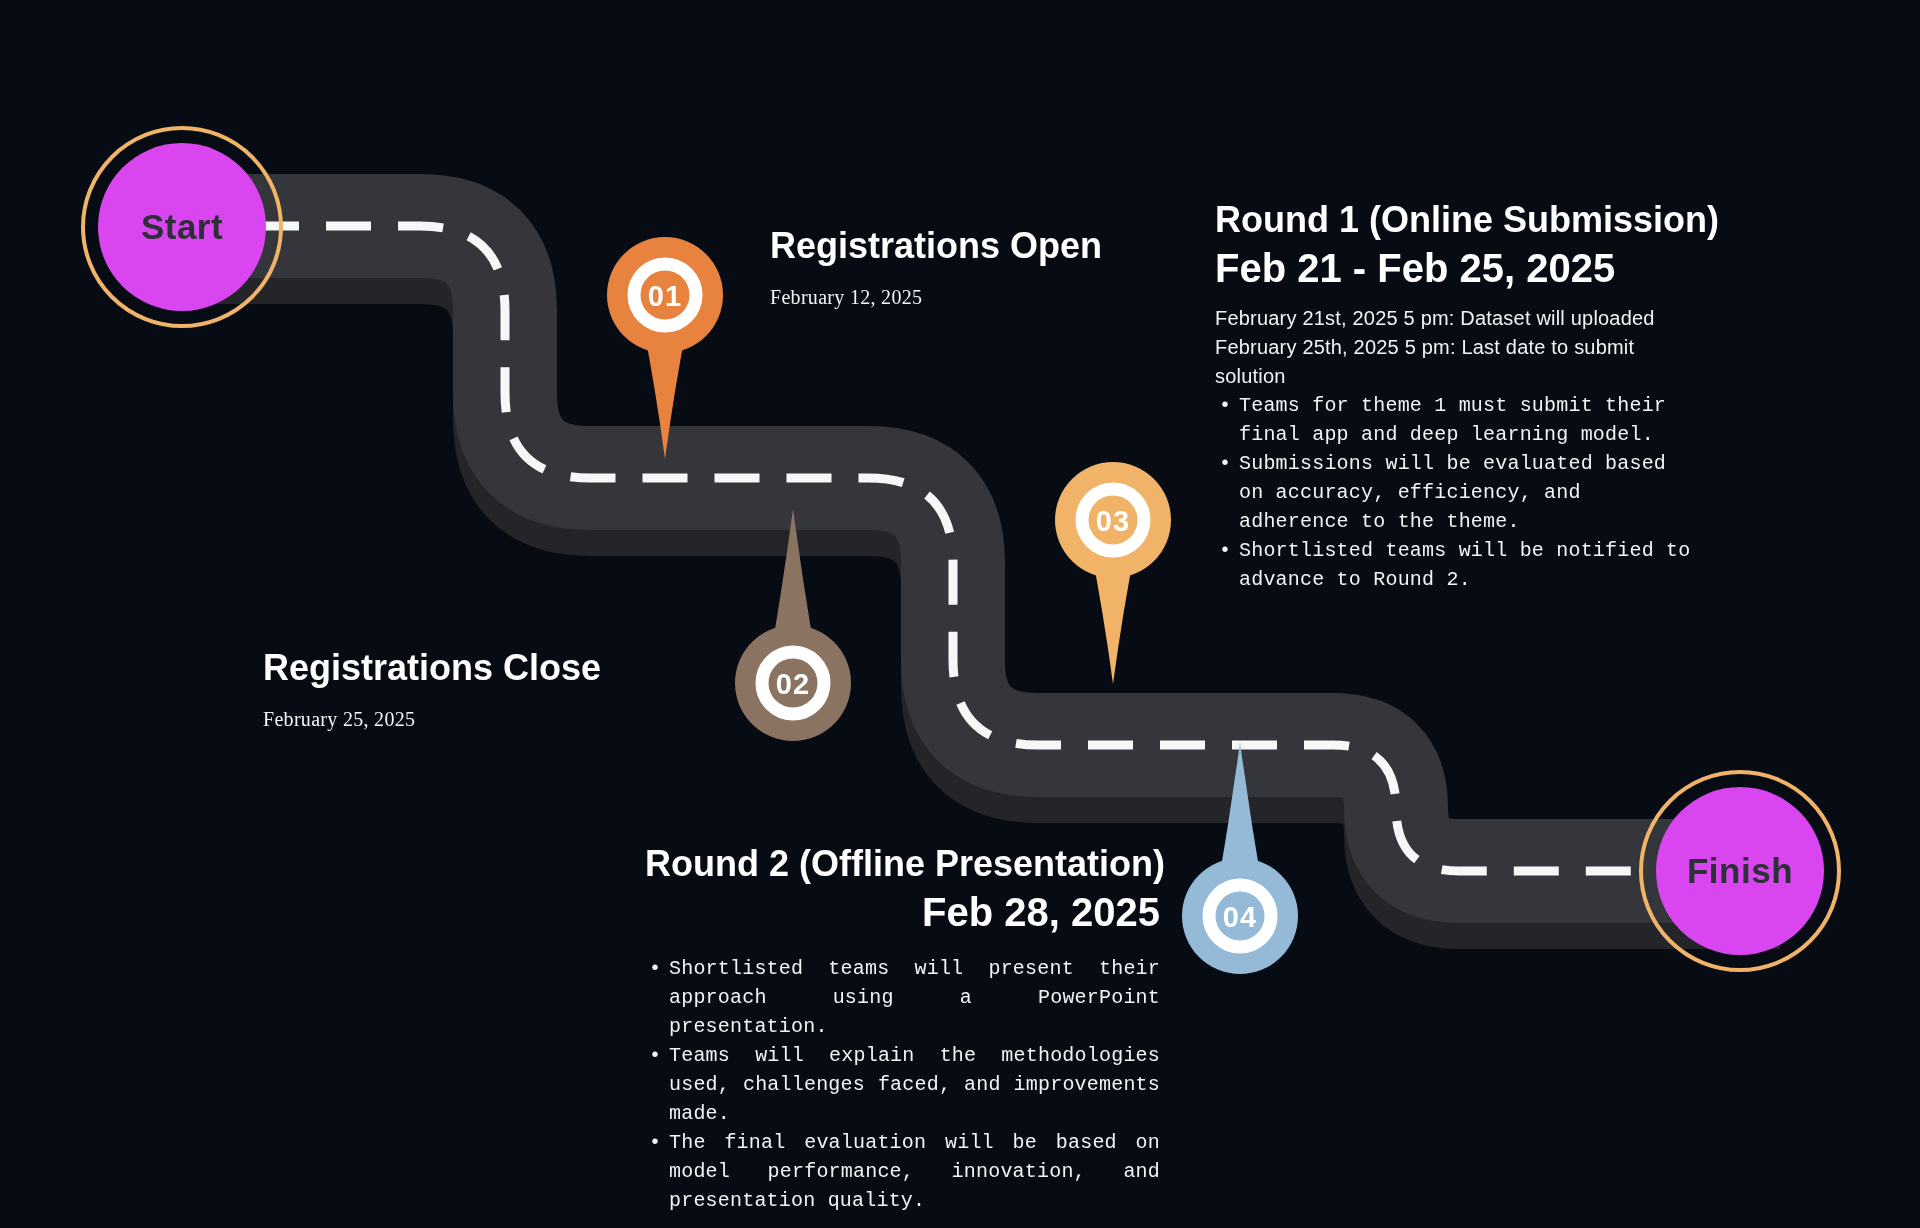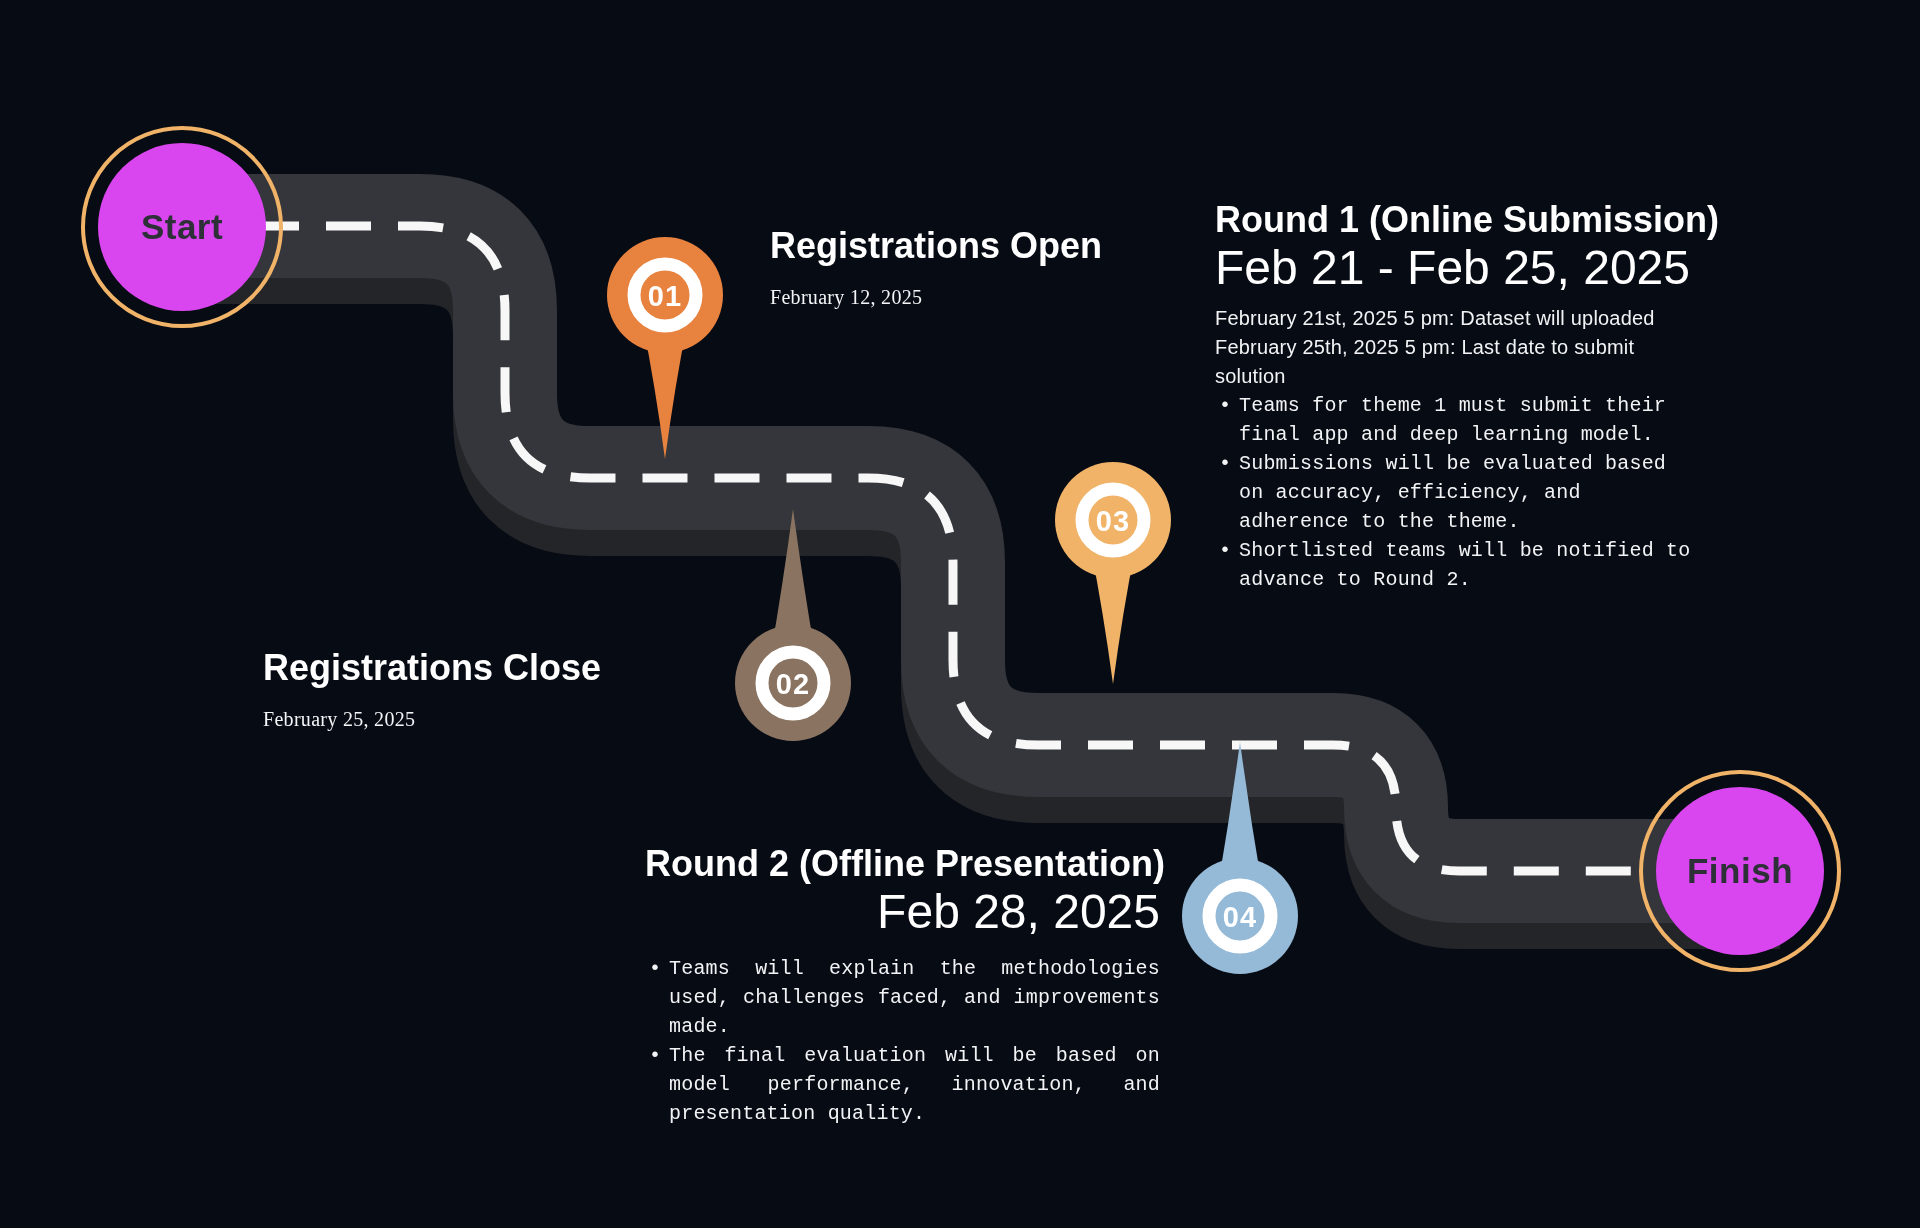--- a/index.html
+++ b/index.html
@@ -31,21 +31,21 @@
   .pin-num{
     font-family:"Liberation Sans", sans-serif;
     font-size:29px;font-weight:700;fill:#ffffff;letter-spacing:1px;
   }
 
   
   .title{font-size:36px;font-weight:700;line-height:44px;color:#ffffff;white-space:nowrap;}
   .date{font-size:20px;line-height:26px;color:#f4f5f7;letter-spacing:.3px;font-family:Liberation Serif, serif;}
   .h-block .title{line-height:48px;}
   .body-text{font-size:20px;line-height:29px;color:#f2f3f5;letter-spacing:.2px;}
-  .date-big{font-size:48px;font-weight:400;line-height:48px;color:#ffffff;white-space:nowrap;}
+  .date-big{font-size:40px;font-weight:700;line-height:48px;color:#ffffff;white-space:nowrap;}
 
   #reg-open{left:770px;top:224px;}
   #reg-open .date{margin-top:16px;}
 
   #round1{left:1215px;top:196px;width:560px;}
   #round1 .body-wrap{width:482px;margin-top:12px;}
 
   #reg-close{left:263px;top:646px;width:420px;text-align:left;}
   #reg-close .date{margin-top:16px;}
 
@@ -133,18 +133,19 @@
         <li>Submissions will be evaluated based on accuracy, efficiency, and adherence to the theme.</li>
         <li>Shortlisted teams will be notified to advance to Round 2.</li>
       </ul>
     </div>
   </div>
 
   <div id="round2" class="abs h-block">
     <div class="title">Round 2 (Offline Presentation)</div>
     <div class="date-big">Feb 28, 2025</div>
     <ul class="bullets body-text">
+      <li>Shortlisted teams will present their approach using a PowerPoint presentation.</li>
       <li>Teams will explain the methodologies used, challenges faced, and improvements made.</li>
       <li>The final evaluation will be based on model performance, innovation, and presentation quality.</li>
     </ul>
   </div>
 
 </div>
 
 </body></html>

